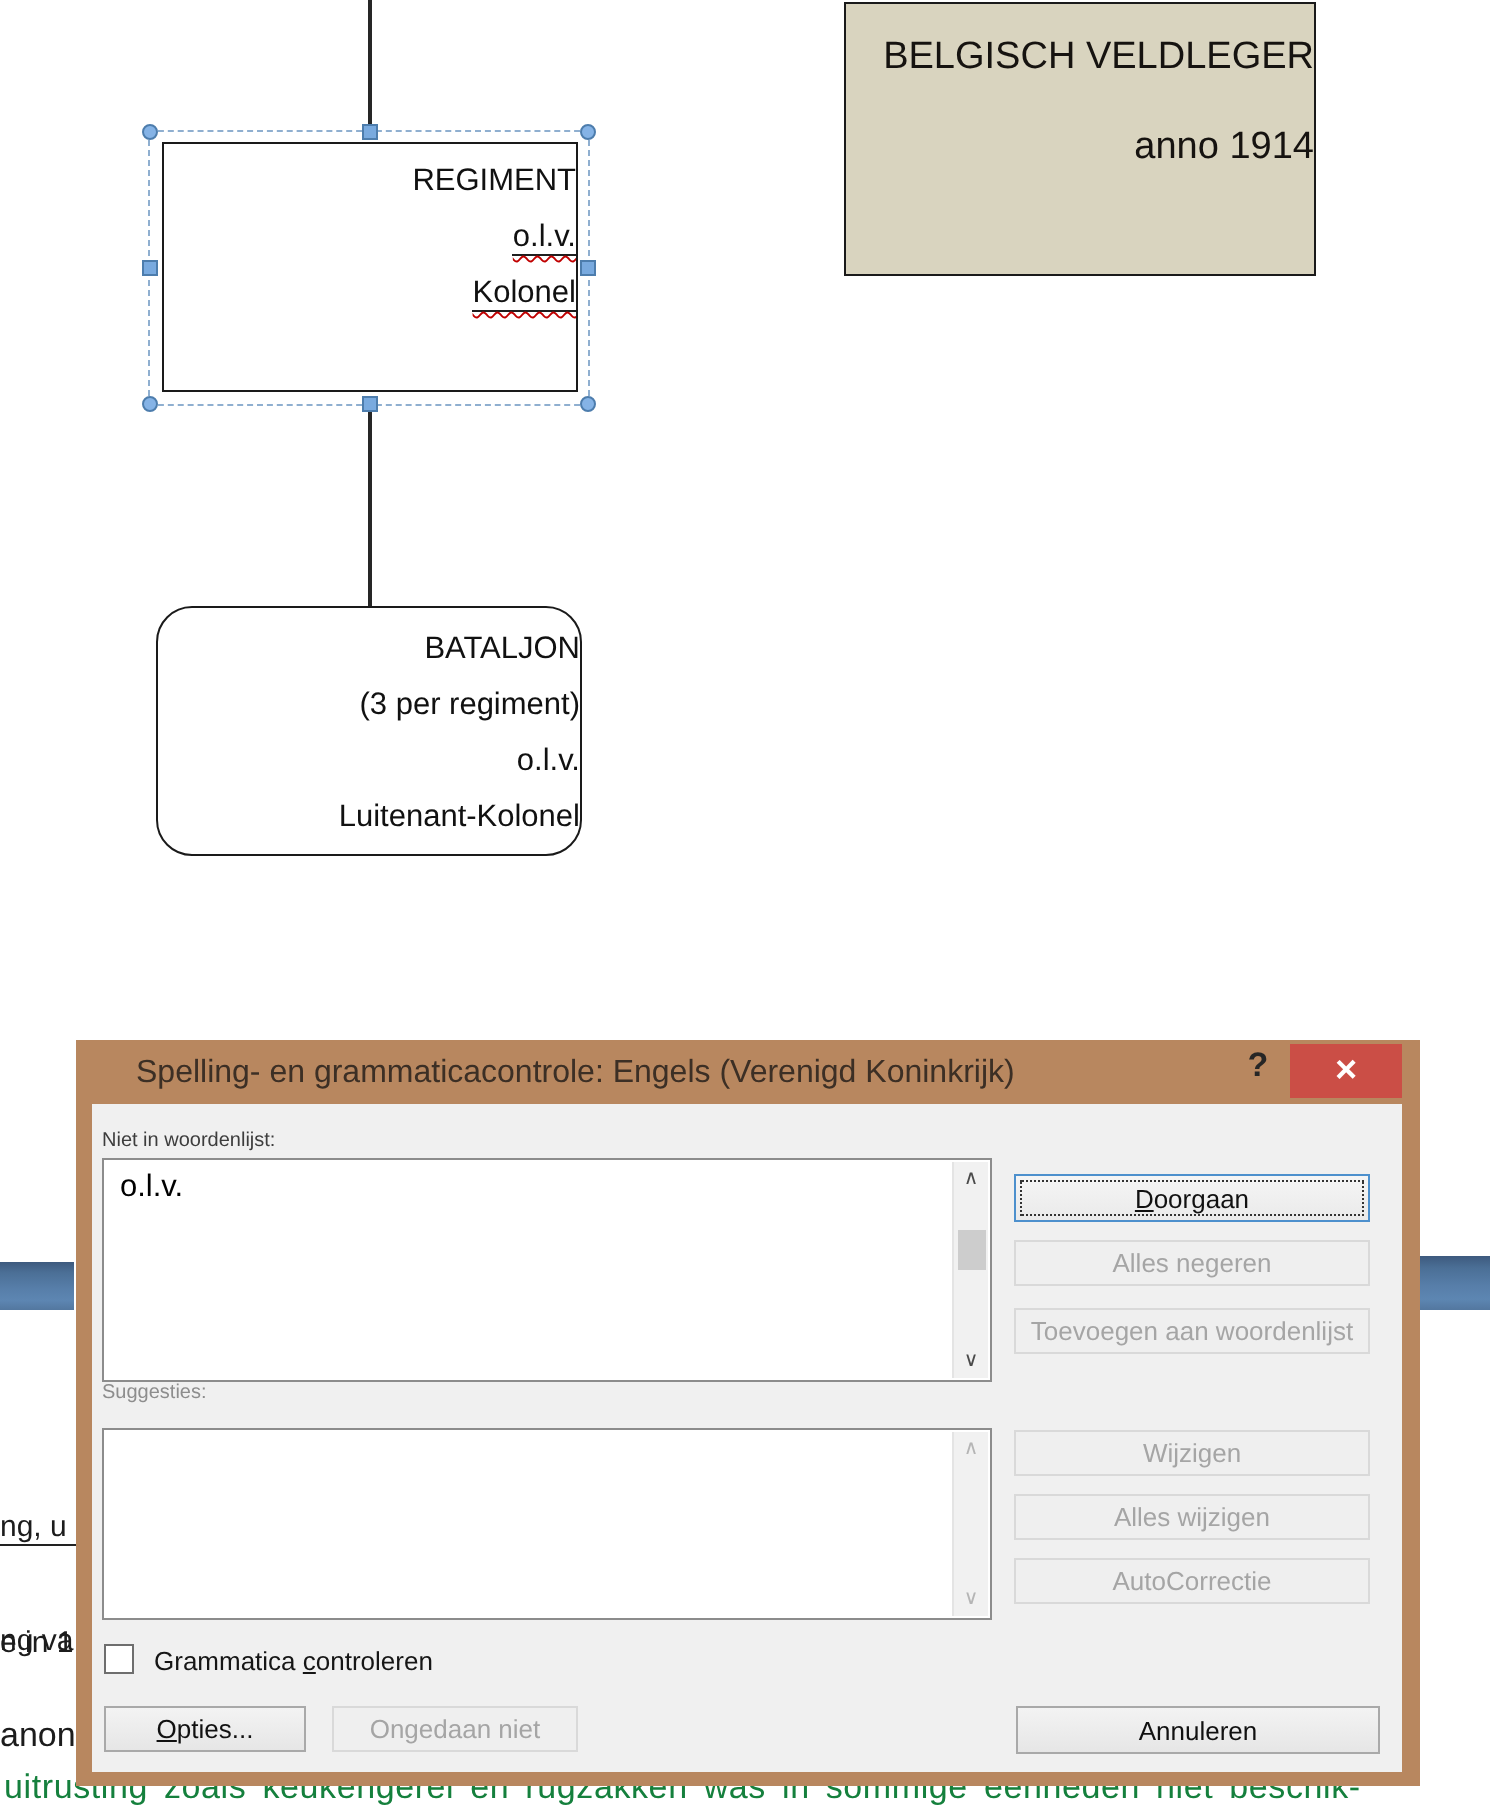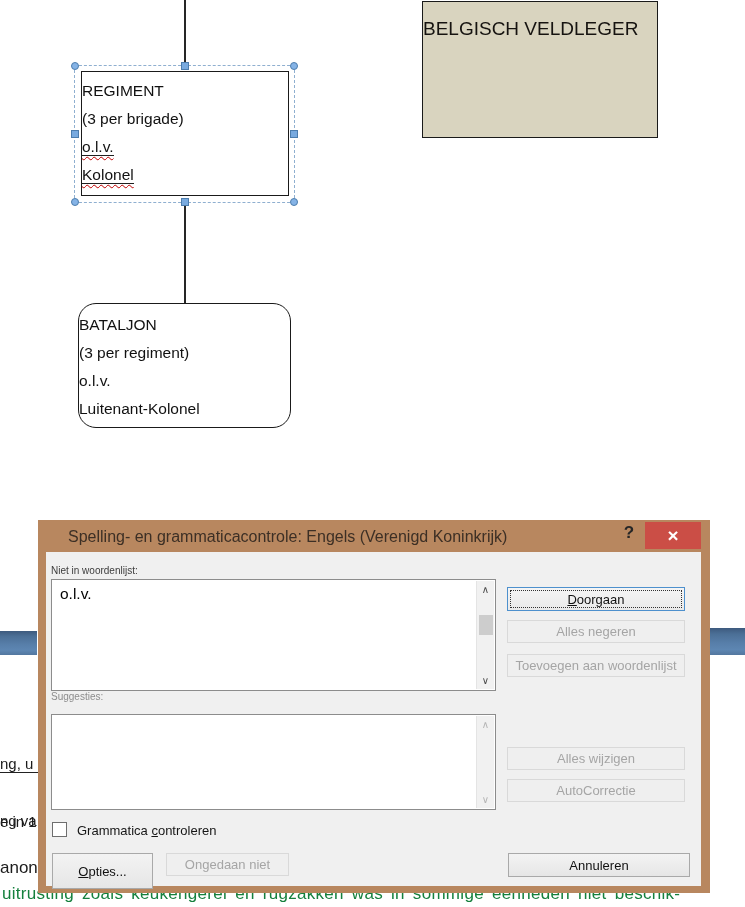--- a/index.html
+++ b/index.html
@@ -6,21 +6,21 @@
   html,body { background:#fff; }
   .stage {
     position:relative; width:745px; height:907px; overflow:hidden;
     background:#fff; font-family:"Liberation Sans", sans-serif; color:#1a1a1a;
   }
 
   
   .vline { position:absolute; width:2px; background:#262626; }
   .orgbox {
     position:absolute; background:#fff; border:1.5px solid #1a1a1a;
-    text-align:left; font-size:15.5px; color:#111;
+    text-align:right; font-size:15.5px; color:#111;
   }
   .orgbox .line { line-height:28px; }
   .sel-frame { position:absolute; border:1px dashed #8fafd0; }
   .handle { position:absolute; width:8px; height:8px; background:#79aadf; border:1px solid #4d7dad; }
   .handle.round { border-radius:50%; background:#85b3e6; }
   .sp-err { text-decoration:underline wavy #c00000; text-decoration-thickness:1px; text-underline-offset:4px; }
   .sp-err > span { border-bottom:1.5px solid #1f1f1f; }
   .veldleger {
     background:#d9d4bf; padding-top:16px; font-size:19px; color:#161310;
   }
@@ -86,34 +86,34 @@
     <div class="handle round" style="left:-4px; bottom:-4px;"></div>
     <div class="handle round" style="right:-4px; bottom:-4px;"></div>
     <div class="handle" style="left:106px; top:-4px;"></div>
     <div class="handle" style="left:106px; bottom:-4px;"></div>
     <div class="handle" style="left:-4px; top:64px;"></div>
     <div class="handle" style="right:-4px; top:64px;"></div>
   </div>
 
   <div class="orgbox" style="left:81px; top:71px; width:208px; height:125px; padding-top:5px;">
     <div class="line">REGIMENT</div>
-    <div class="line">(3 per brigade)</div>
     <div class="line"><span class="sp-err"><span>o.l.v.</span></span></div>
     <div class="line"><span class="sp-err"><span>Kolonel</span></span></div>
   </div>
 
   <div class="orgbox" style="left:78px; top:303px; width:213px; height:125px; padding-top:7px;border-radius:18px;">
     <div class="line">BATALJON</div>
     <div class="line">(3 per regiment)</div>
     <div class="line">o.l.v.</div>
     <div class="line">Luitenant-Kolonel</div>
   </div>
 
   <div class="orgbox veldleger" style="left:422px; top:1px; width:236px; height:137px;">
     <div>BELGISCH VELDLEGER</div>
+    <div class="sub">anno 1914</div>
   </div>
 
   <span class="frag u" style="top:755px;">ng, u</span>
   <span class="frag" style="top:812px;">ng va</span>
   <span class="frag" style="top:813px;">e in 1</span>
   <span class="frag" style="top:858px; font-size:17px;">anon</span>
   <div class="bottom-line">uitrusting zoals keukengerei en rugzakken was in sommige eenheden niet beschik-</div>
 
   <div class="bluebar" style="left:0; top:631px; width:37px;"></div>
   <div class="bluebar" style="left:710px; top:628px; width:35px; height:27px;"></div>
@@ -146,29 +146,30 @@
 
       <div class="dlg-label dim" style="left:5px; top:139px;">Suggesties:</div>
       <div class="textbox" style="left:5px; top:162px; width:445px; height:96px;">
         <div class="tb-text"></div>
         <div class="sbar dim">
           <div class="sbtn"><span>∧</span></div>
           <div class="sbtn dn"><span>∨</span></div>
         </div>
       </div>
 
+      <button class="btn disabled" style="left:461px; top:163px; width:178px; height:23px;">Wijzigen</button>
       <button class="btn disabled" style="left:461px; top:227px; width:178px; height:23px;">AutoCorrectie</button>
       <button class="btn disabled" style="left:461px; top:195px; width:178px; height:23px;">Alles wijzigen</button>
 
       <span class="cbox" style="left:6px; top:270px;"></span>
       <span class="cbox-label" style="left:31px; top:271px;">
         <span>Grammatica </span><span class="accel">c</span><span>ontroleren</span>
       </span>
 
-      <button class="btn" style="left:6px; top:301px; width:101px; height:36px;">
+      <button class="btn" style="left:6px; top:301px; width:101px; height:23px;">
         <span><span class="accel">O</span><span>pties...</span></span>
       </button>
       <button class="btn disabled" style="left:120px; top:301px; width:123px; height:23px;">Ongedaan niet</button>
       <button class="btn" style="left:462px; top:301px; width:182px; height:24px;">Annuleren</button>
 
     </div>
   </div>
 
 </div>
 

